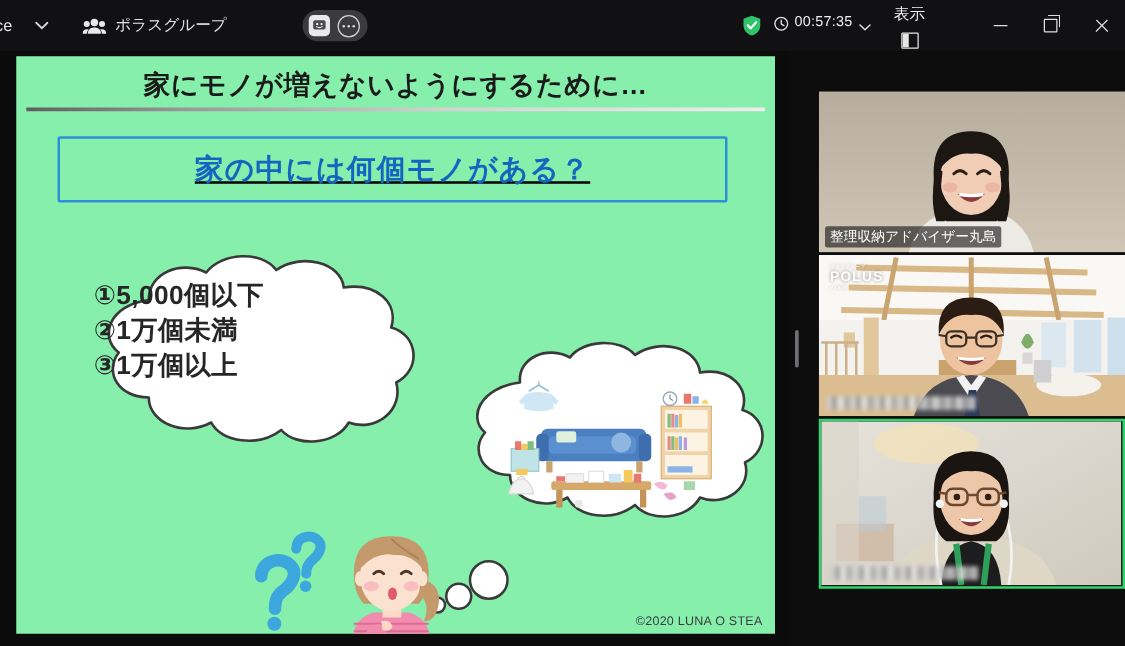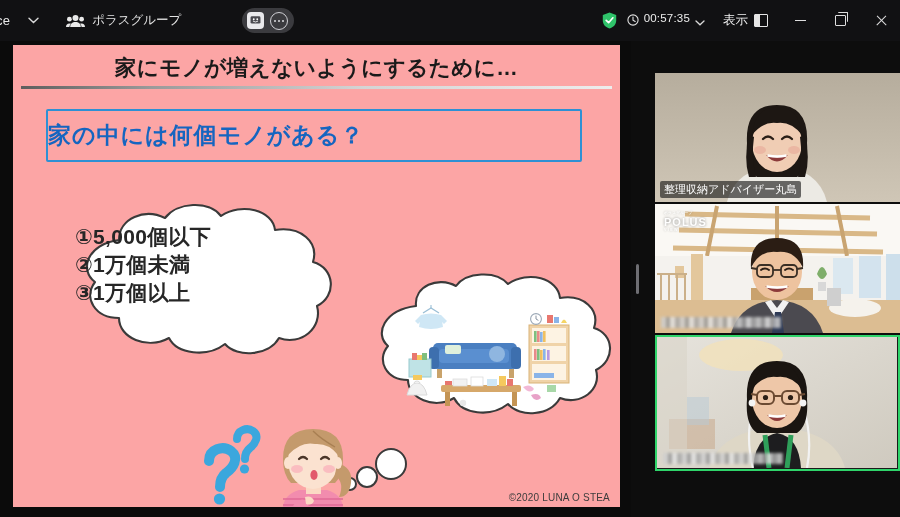--- a/index.html
+++ b/index.html
@@ -116,21 +116,22 @@
   }
   .timer-text {
     color: #ededed;
     font-size: 11.5px;
     font-family: "Liberation Sans", "DejaVu Sans", sans-serif;
     letter-spacing: .2px;
   }
   .view-btn {
     display: flex; align-items: center;
     gap: 6px;
-    margin-right: 12px;
+    margin-right: 40px;
+    flex-direction: column;
   }
   .view-label {
     color: #f2f2f2;
     font-size: 12.5px;
     white-space: nowrap;
   }
   .layout-icon {
     width: 12px; height: 11px;
     border: 1.4px solid #e6e6e6;
     border-radius: 1px;
@@ -172,21 +173,21 @@
   #share-area {
     position: absolute;
     left: 0; top: 41px;
     width: 633px; height: 476px;
     background: #0b0b0b;
   }
   #slide {
     position: absolute;
     left: 13px; top: 4px;
     width: 607px; height: 462px;
-    background: #fca5a5;
+    background: #86efac;
     overflow: hidden;
   }
   .slide-title {
     position: absolute;
     left: 0; top: 8px;
     width: 607px;
     text-align: center;
     font-size: 21.5px;
     font-weight: bold;
     color: #1a1a1a;
@@ -198,21 +199,21 @@
     width: 591px; height: 3px;
     background: linear-gradient(to right, #5e5e5e 0%, #9a9a9a 22%, #d4d4d4 58%, #ededed 100%);
   }
   .q-box {
     position: absolute;
     left: 33px; top: 64px;
     width: 536px; height: 53px;
     border: 2.3px solid #2e90d4;
     border-radius: 2px;
     box-sizing: border-box;
-    display: flex; align-items: center; justify-content: flex-start;
+    display: flex; align-items: center; justify-content: center; text-decoration: underline;
   }
   .q-box-text {
     font-size: 23px;
     font-weight: bold;
     color: #1565c0;
     letter-spacing: 1px;
   }
 
   
   .cloud-left {

